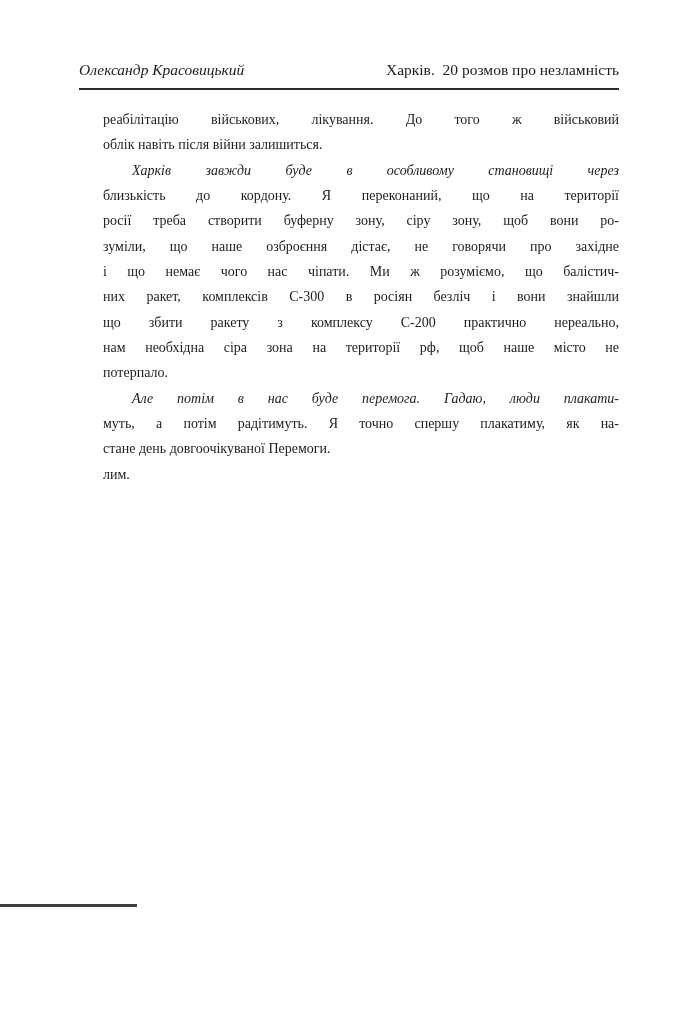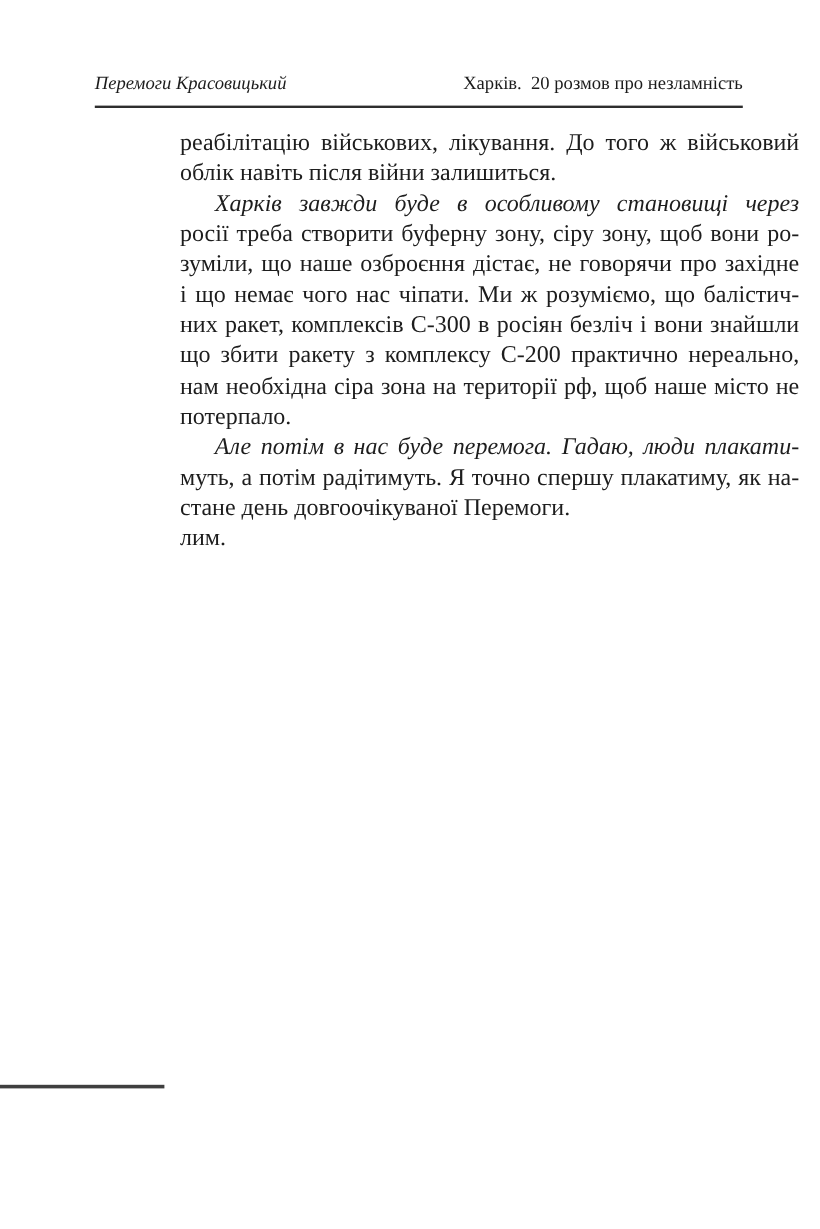--- a/index.html
+++ b/index.html
@@ -31,24 +31,23 @@
     white-space: pre;
   }
   .running-header .author {
     font-style: italic;
   }
   .body-text {
     position: absolute;
     left: 103px;
     top: 107px;
     width: 516px;
-    font-size: 20px;
+    font-size: 14px;
     line-height: 25.35px;
     color: #1d1d1d;
-    margin-left: 47px;
   }
   .body-text .line {
     text-align: justify;
     text-align-last: justify;
     white-space: pre;
     height: 25.35px;
   }
   .body-text .line.last {
     text-align-last: left;
   }
@@ -64,28 +63,29 @@
     height: 3px;
     background: #3f3f3f;
   }
 </style>
 </head>
 <body>
 
 <div class="page">
 
   <div class="running-header">
-    <span class="author">Перемоги Красовицький</span>
+    <span class="author">Олександр Красовицький</span>
     <span class="book-title">Харків.&nbsp; 20 розмов про незламність</span>
   </div>
 
   <div class="body-text">
       <div class="line">реабілітацію військових, лікування. До того ж військовий</div>
       <div class="line last">облік навіть після війни залишиться.</div>
       <div class="line indent">Харків завжди буде в особливому становищі через</div>
+      <div class="line">близькість до кордону. Я переконаний, що на території</div>
       <div class="line">росії треба створити буферну зону, сіру зону, щоб вони ро-</div>
       <div class="line">зуміли, що наше озброєння дістає, не говорячи про західне</div>
       <div class="line">і що немає чого нас чіпати. Ми ж розуміємо, що балістич-</div>
       <div class="line">них ракет, комплексів С-300 в росіян безліч і вони знайшли</div>
       <div class="line">що збити ракету з комплексу С-200 практично нереально,</div>
       <div class="line">нам необхідна сіра зона на території рф, щоб наше місто не</div>
       <div class="line last">потерпало.</div>
       <div class="line indent">Але потім в нас буде перемога. Гадаю, люди плакати-</div>
       <div class="line">муть, а потім радітимуть. Я точно спершу плакатиму, як на-</div>
       <div class="line last">стане день довгоочікуваної Перемоги.</div>

